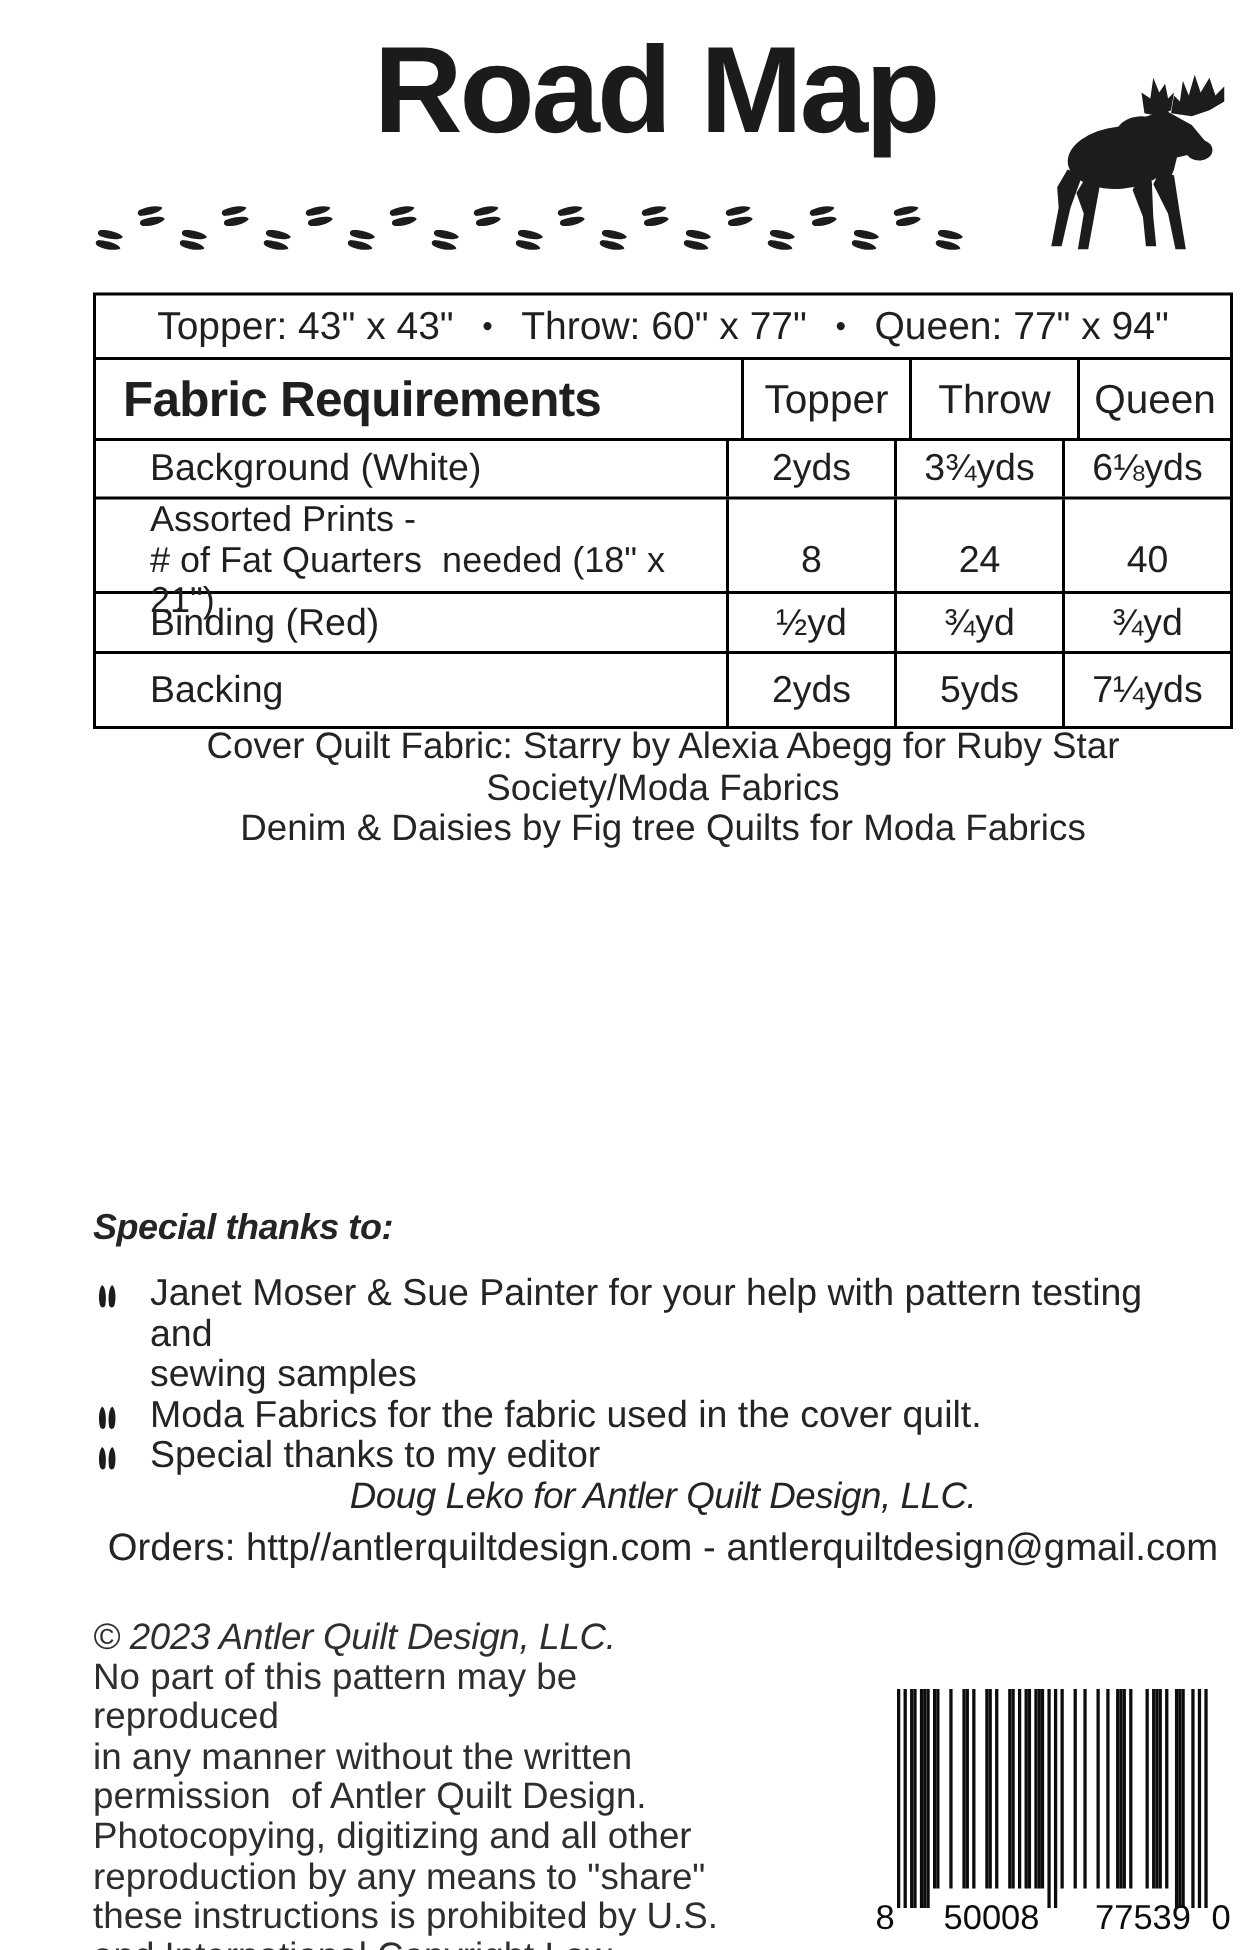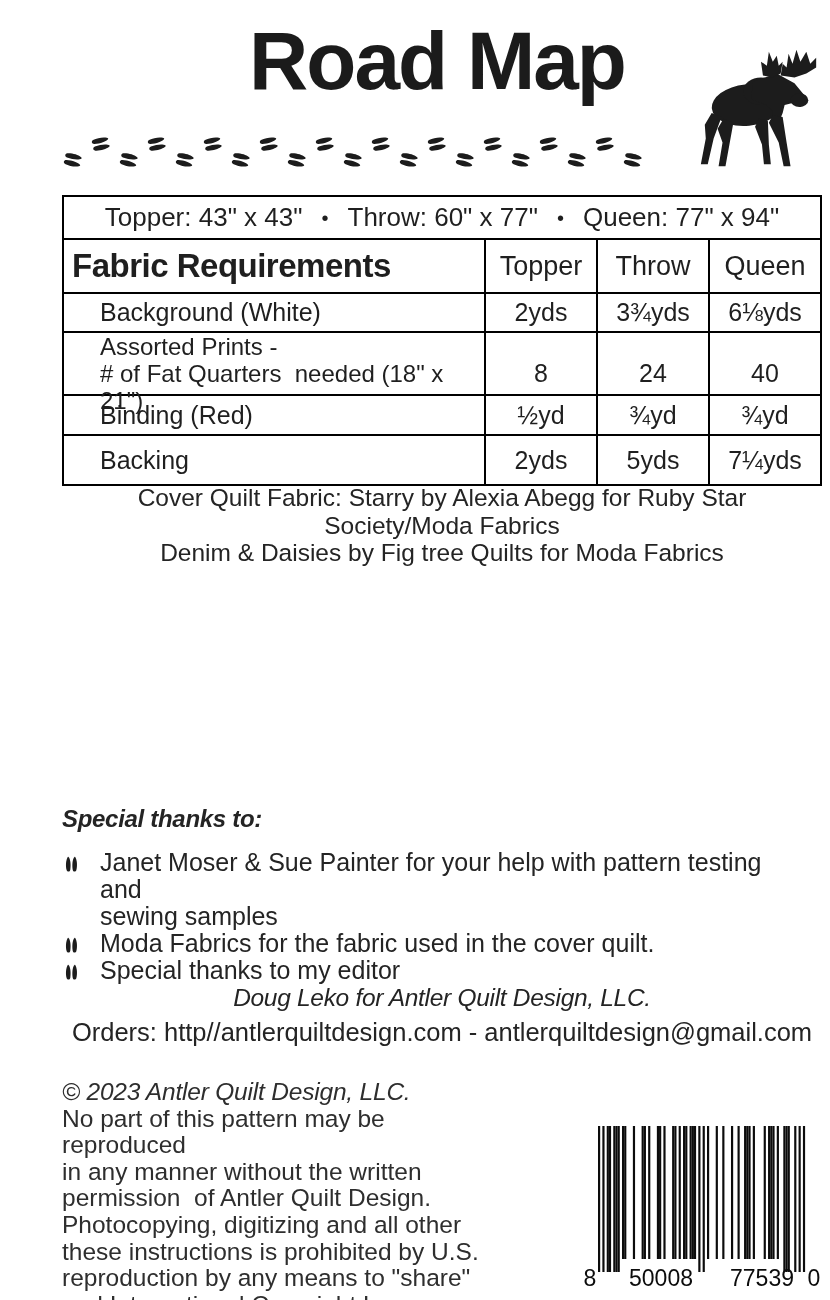--- a/index.html
+++ b/index.html
@@ -29,21 +29,21 @@
     position:absolute; top:195px; left:62px; width:760px;
     box-sizing:border-box; border:2.5px solid #000; color:#1f1f1f;
   }
   .sizes-row { height:41px; display:flex; align-items:center; justify-content:center; font-size:26px; }
   .sizes-sep { margin:0 19px; font-size:20px; position:relative; top:1px; }
   .trow { display:grid; grid-template-columns:420px 112px 112px 1fr; border-top:2px solid #000; box-sizing:border-box; }
   .trow > div { display:flex; box-sizing:border-box; align-items:center; justify-content:center; }
   .label-cell { flex-direction:column; align-items:flex-start !important; justify-content:center; padding-left:36px; font-size:25px; }
   .label-cell span { display:block; white-space:pre-wrap; }
   .val-cell { border-left:2px solid #000; font-size:25px; }
-  .trow.head { height:54px; }
+  .trow.head { height:54px;padding-left:10px; }
   .head .label-cell { padding-left:8px; font-size:33px; font-weight:600; letter-spacing:-0.5px; }
   .head .val-cell { font-size:27px; }
   .row-bg   { height:39px; }
   .row-ap   { height:63px; }
   .row-ap .label-cell { font-size:24px; line-height:27px; }
   .row-bind { height:40px; }
   .row-back { height:50px; }
 
   
   .cover {
@@ -259,22 +259,22 @@
 
   <div class="byline">Doug Leko for Antler Quilt Design, LLC.</div>
   <div class="orders">Orders: http//antlerquiltdesign.com - antlerquiltdesign@gmail.com</div>
 
   <div class="copyright">
     <div class="italic">© 2023 Antler Quilt Design, LLC.</div>
     <div>No part of this pattern may be reproduced</div>
     <div>in any manner without the written</div>
     <div>permission  of Antler Quilt Design.</div>
     <div>Photocopying, digitizing and all other</div>
+    <div>reproduction by any means to "share"</div>
     <div>these instructions is prohibited by U.S.</div>
-    <div>reproduction by any means to "share"</div>
     <div>and International Copyright Law.</div>
   </div>
 
   <div class="barcode" id="barcode">
       <svg width="250" height="180" viewBox="0 0 250 180">
         <rect x="18.00" y="12" width="2.18" height="146" fill="#0c0c0c"></rect>
         <rect x="22.36" y="12" width="2.18" height="146" fill="#0c0c0c"></rect>
         <rect x="26.72" y="12" width="2.18" height="146" fill="#0c0c0c"></rect>
         <rect x="28.90" y="12" width="2.18" height="146" fill="#0c0c0c"></rect>
         <rect x="33.26" y="12" width="2.18" height="146" fill="#0c0c0c"></rect>

